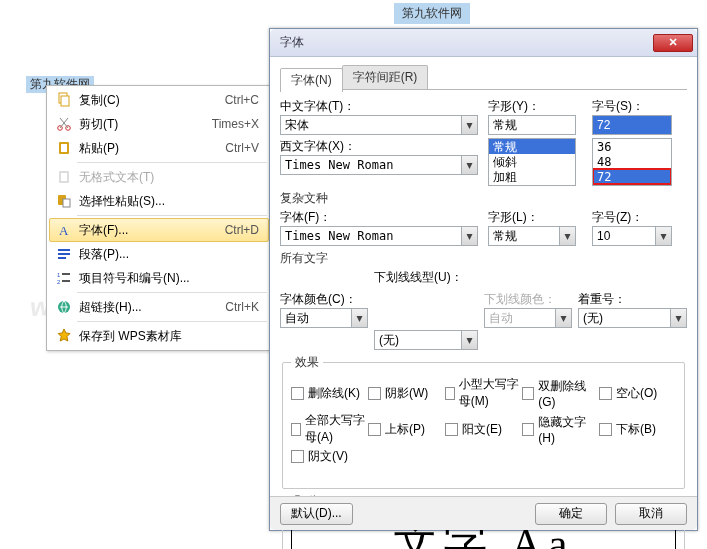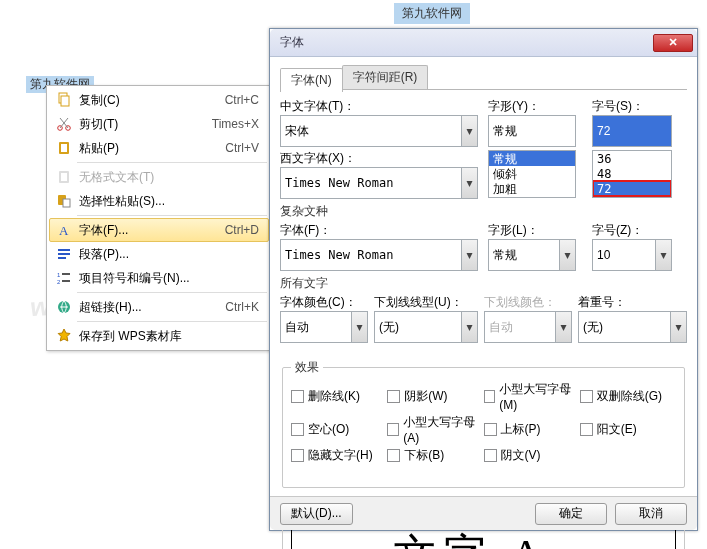--- a/index.html
+++ b/index.html
@@ -106,38 +106,38 @@
   .tab.active { background: #fff; position: relative; top: 3px; }
   .row { display: flex; align-items: center; margin-bottom: 3px; gap: 6px; }
   .label { white-space: nowrap; }
   .col { display: flex; flex-direction: column; }
   .combo, .listbox, .textbox {
     border: 1px solid #a5acb2;
     background: #fff;
     font-family: inherit;
     font-size: 12px;
   }
-  .combo { height: 32px; display: flex; align-items: center; }
+  .combo { height: 20px; display: flex; align-items: center; }
   .combo-text { flex: 1; padding: 0 4px; overflow: hidden; white-space: nowrap; }
   .combo-arrow, .spin-btn {
     width: 16px; height: 100%;
     background: linear-gradient(#f2f2f2,#d8d8d8);
     border-left: 1px solid #a5acb2;
     display: flex; align-items:center; justify-content:center;
     color: #444;
   }
   .listbox { overflow: hidden; font-family: SimSun, monospace; }
   .listbox .opt { padding: 1px 4px; height: 15px; line-height: 15px; }
   .listbox .sel { background: #3b72d9; color: #fff; }
   .listbox-sizes { position: relative; }
   .listbox-sizes .opt.red-outline { outline: 2px solid #e21a1a; outline-offset: -1px; }
   .sec-title { color: #333; margin: 4px 0 2px 0; }
-  .groupbox { border: 1px solid #c8c8c8; border-radius: 2px; padding: 5px 8px 23px 8px; margin-top: 16px; }
+  .groupbox { border: 1px solid #c8c8c8; border-radius: 2px; padding: 5px 8px 23px 8px; margin-top: 4px; }
   .groupbox > legend { padding: 0 4px; color: #333; }
-  .chk-grid { display: grid; grid-template-columns: repeat(4,1fr); row-gap: 2px; }
+  .chk-grid { display: grid; grid-template-columns: repeat(5,1fr); row-gap: 2px; }
   .chk { display: flex; align-items: center; gap: 4px; }
   .chk .box { width: 13px; height: 13px; border: 1px solid #8e8f91; background:#fff; }
   .preview-box {
     border: 1px solid #000; height: 54px; margin-top: 2px;
     display:flex; align-items:center; justify-content:center;
     font-size: 44px; font-family: SimSun, serif;
     overflow:hidden;
   }
   .preview-box .sample { letter-spacing: 6px; }
   .hint { margin-top: 4px; font-family: SimSun, monospace; }
@@ -357,21 +357,21 @@
 
     <div class="sec-title">所有文字</div>
     <div class="row">
       <div class="col" style="width:88px;">
         <span class="label">字体颜色(C)：</span>
         <div class="combo">
           <span class="combo-text">自动</span>
           <span class="combo-arrow">▾</span>
         </div>
       </div>
-      <div class="col" style="width:104px;">
+      <div class="col" style="width:104px;gap:44px;">
         <span class="label">下划线线型(U)：</span>
         <div class="combo">
           <span class="combo-text">(无)</span>
           <span class="combo-arrow">▾</span>
         </div>
       </div>
       <div class="col" style="width:88px;">
         <span class="label" style="color:#aaa;">下划线颜色：</span>
         <div class="combo" style="color:#aaa;">
           <span class="combo-text">自动</span>
@@ -405,21 +405,21 @@
           <div class="chk">
             <span class="box"></span>
             <span>双删除线(G)</span>
           </div>
           <div class="chk">
             <span class="box"></span>
             <span>空心(O)</span>
           </div>
           <div class="chk">
             <span class="box"></span>
-            <span>小型大写字母(A)</span>
+            <span>全部大写字母(A)</span>
           </div>
           <div class="chk">
             <span class="box"></span>
             <span>上标(P)</span>
           </div>
           <div class="chk">
             <span class="box"></span>
             <span>阳文(E)</span>
           </div>
           <div class="chk">

